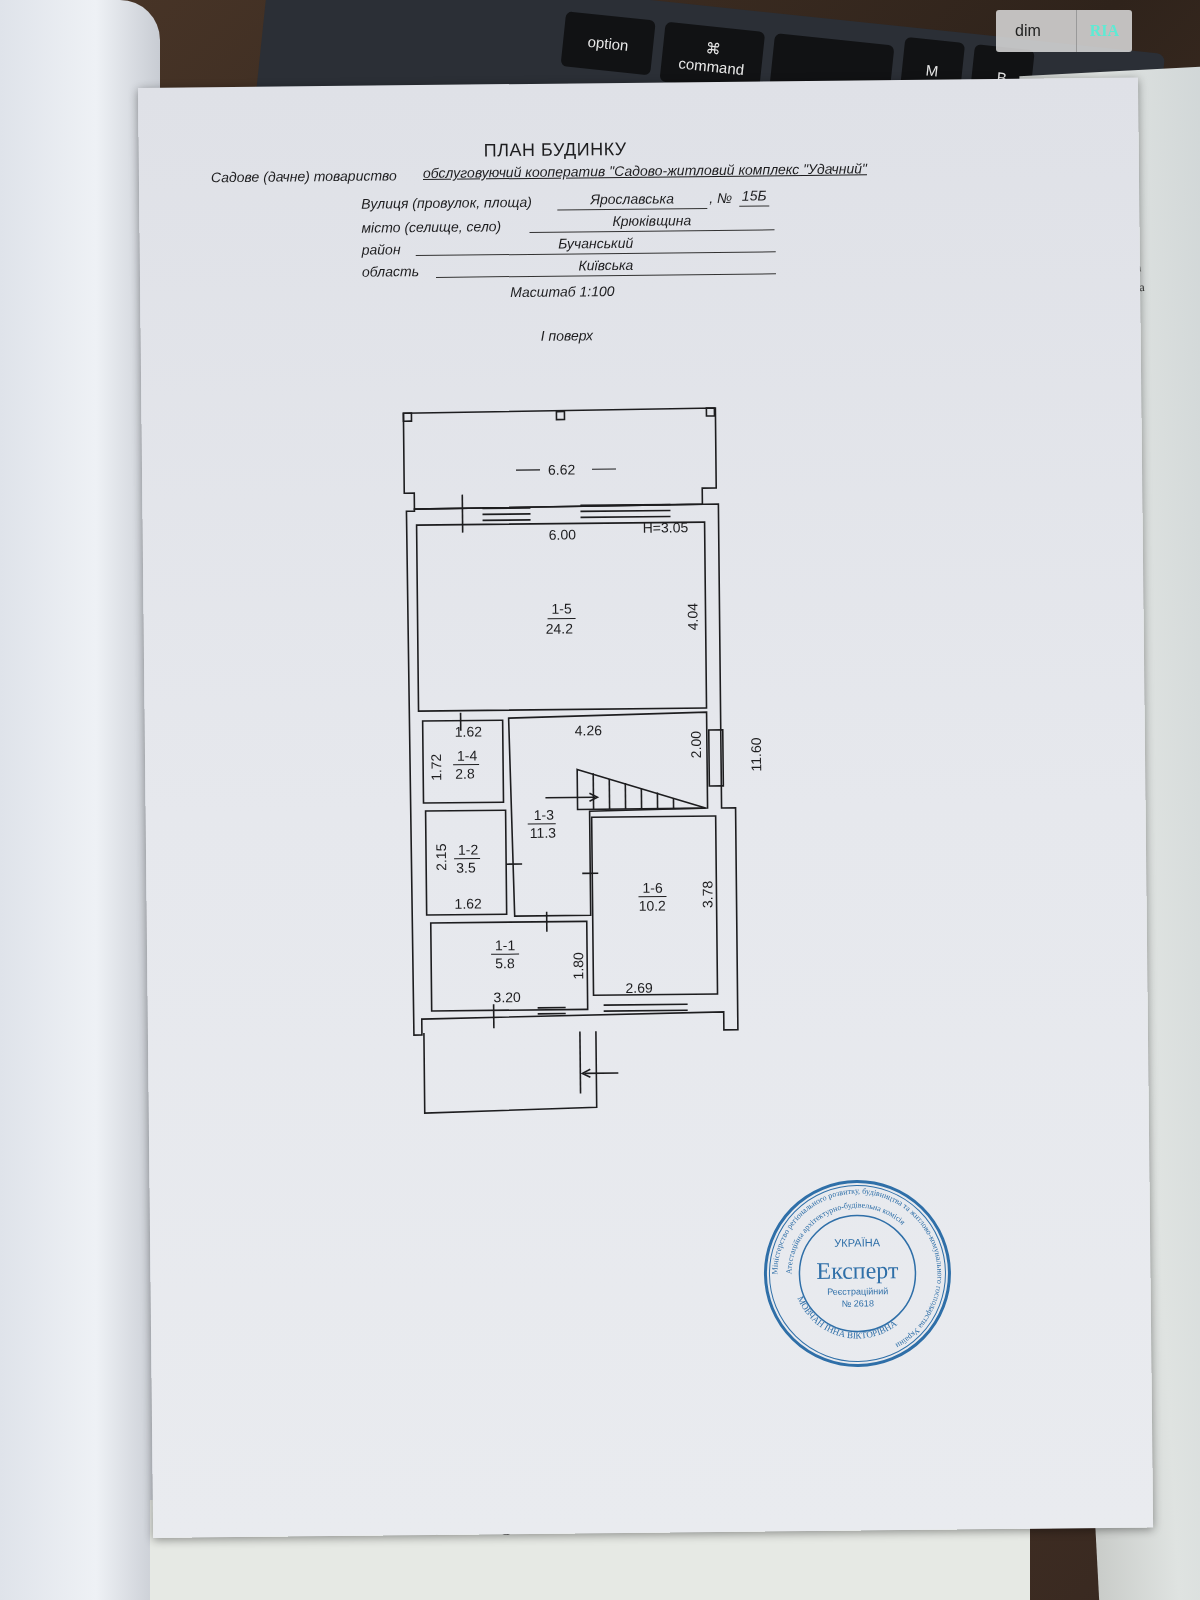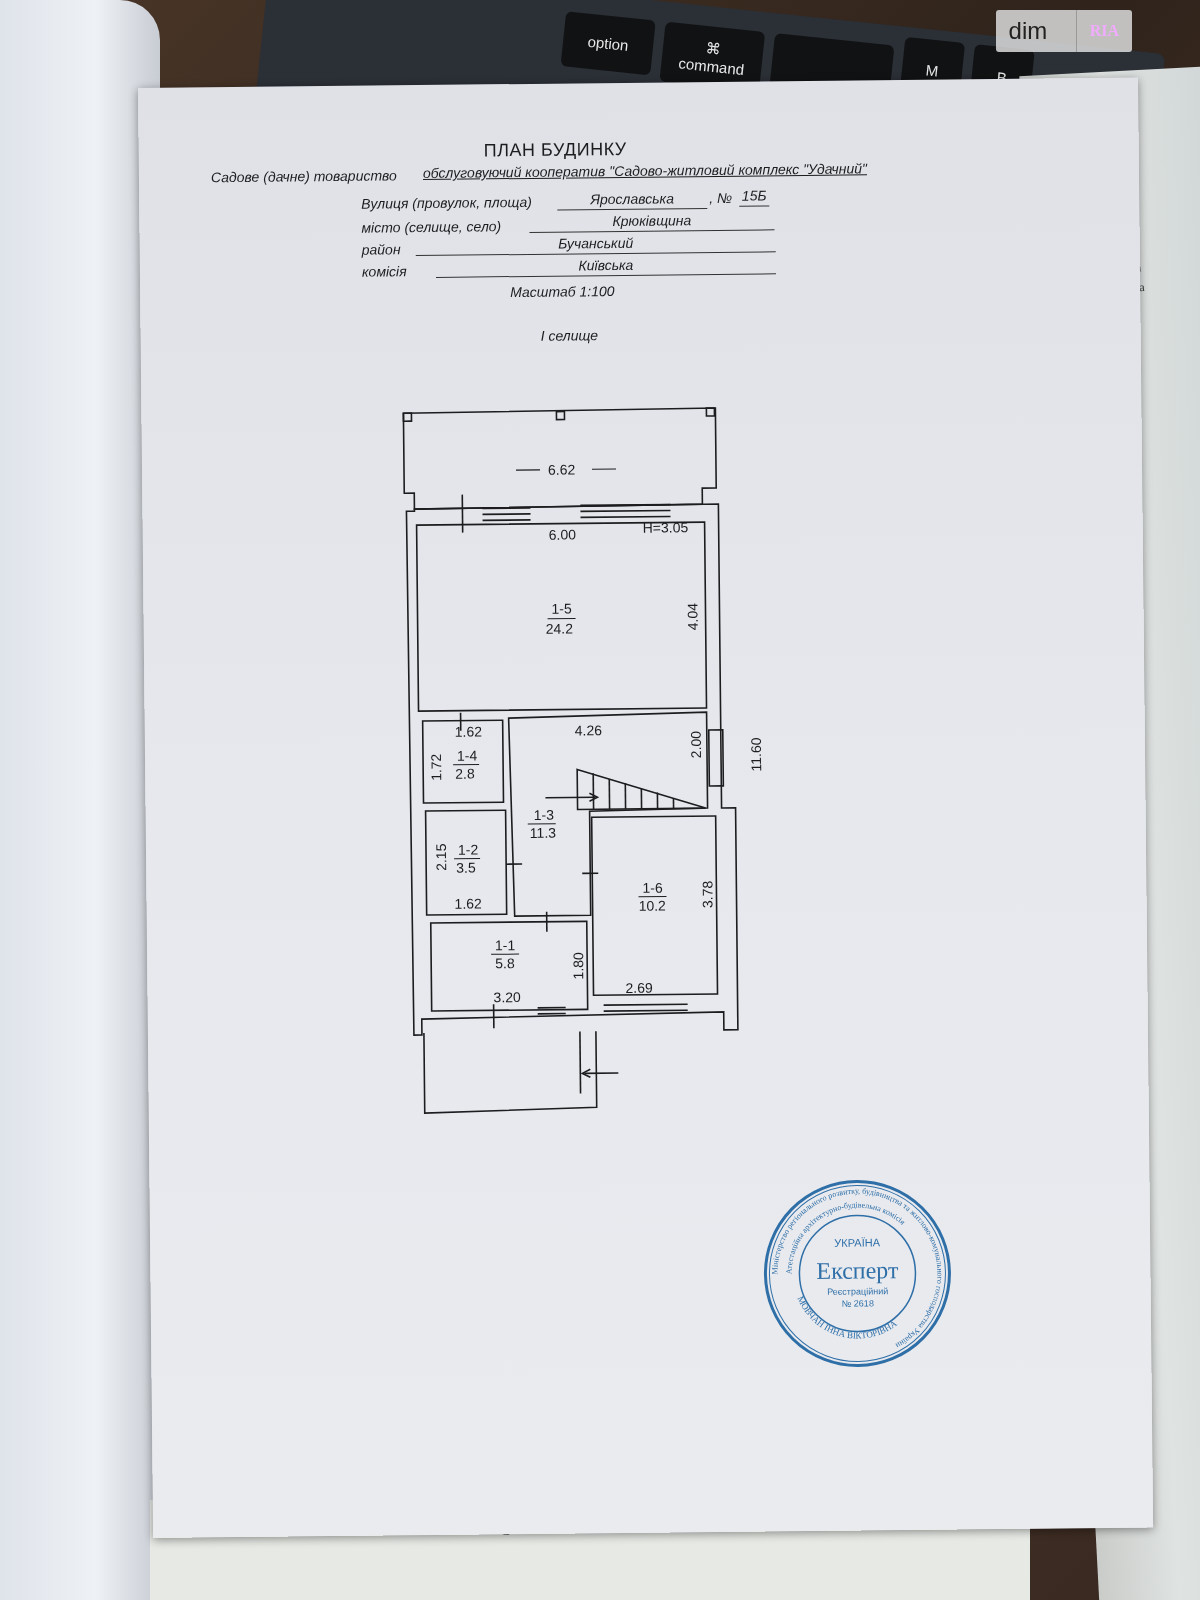--- a/index.html
+++ b/index.html
@@ -33,23 +33,23 @@
          box-shadow:0 2px 10px rgba(0,0,0,.4);}
   .hdr{position:absolute;font-style:italic;color:#1d1d1f;white-space:nowrap;}
   .title{left:345px;top:56px;font-size:18px;font-style:normal;letter-spacing:.5px;}
   .row-label{font-size:14px;}
   .fill{position:absolute;border-bottom:1px solid #333;text-align:center;font-size:14px;
         font-style:italic;color:#1d1d1f;height:18px;line-height:16px;}
   .plan-svg{position:absolute;left:0;top:0;}
   .stamp{position:absolute;left:612px;top:1098px;width:190px;height:190px;}
   .watermark{position:absolute;left:996px;top:10px;width:136px;height:42px;
              background:rgba(220,220,220,.85);border-radius:3px;display:flex;}
-  .wm-dim{width:80px;font-size:24px;color:#222;display:flex;align-items:center;justify-content:center;}
+  .wm-dim{width:80px;font-size:16px;color:#222;display:flex;align-items:center;justify-content:center;}
   .wm-ria{width:69px;border-left:1px solid #999;font-family:"Liberation Serif",serif;
-          font-weight:bold;font-size:16px;color:#f0abfc;display:flex;align-items:center;justify-content:center;margin-left:16px;}
+          font-weight:bold;font-size:16px;color:#5eead4;display:flex;align-items:center;justify-content:center;margin-left:16px;}
 </style>
 </head>
 <body>
 
 <div class="desk"></div>
 
 <div class="keyboard">
   <div class="key" style="left:300px;top:20px;width:90px;height:55px;">option</div>
   <div class="key" style="left:400px;top:20px;width:100px;height:60px;flex-direction:column;">
     <span>⌘</span>
@@ -85,25 +85,25 @@
   <div class="fill" style="left:418px;top:108px;width:150px;">Ярославська</div>
   <div class="hdr row-label" style="left:570px;top:108px;">, №</div>
   <div class="fill" style="left:600px;top:106px;width:30px;font-style:italic;">15Б</div>
 
   <div class="hdr row-label" style="left:222px;top:134px;">місто (селище, село)</div>
   <div class="fill" style="left:390px;top:130px;width:245px;">Крюківщина</div>
 
   <div class="hdr row-label" style="left:222px;top:156px;text-align:right;">район</div>
   <div class="fill" style="left:276px;top:152px;width:360px;">Бучанський</div>
 
-  <div class="hdr row-label" style="left:222px;top:178px;">комісія</div>
+  <div class="hdr row-label" style="left:222px;top:178px;">область</div>
   <div class="fill" style="left:296px;top:174px;width:340px;">Київська</div>
 
   <div class="hdr row-label" style="left:370px;top:200px;">Масштаб  1:100</div>
-  <div class="hdr row-label" style="left:400px;top:244px;">І селище</div>
+  <div class="hdr row-label" style="left:400px;top:244px;">І поверх</div>
 
   <svg class="plan-svg" width="1000" height="1100" style="font-family:'Liberation Sans',sans-serif;font-size:14px;fill:#1d1d1f;" stroke="#1d1d1f">
     <g fill="none" stroke-width="1.6">
 
       <path d="M262 328 L574 326 L574 406 L560 406 L560 422 L272 424 L272 408 L262 408 Z"></path>
       <rect x="262" y="328" width="8" height="8"></rect>
         <rect x="415" y="328" width="8" height="8"></rect>
         <rect x="565" y="326" width="8" height="8"></rect>
 
       <path d="M264 426 L272 426 L272 424 L576 422 L576 726 L590 726 L590 948 L576 948 L576 930 L274 934 L274 950 L266 950 Z"></path>

